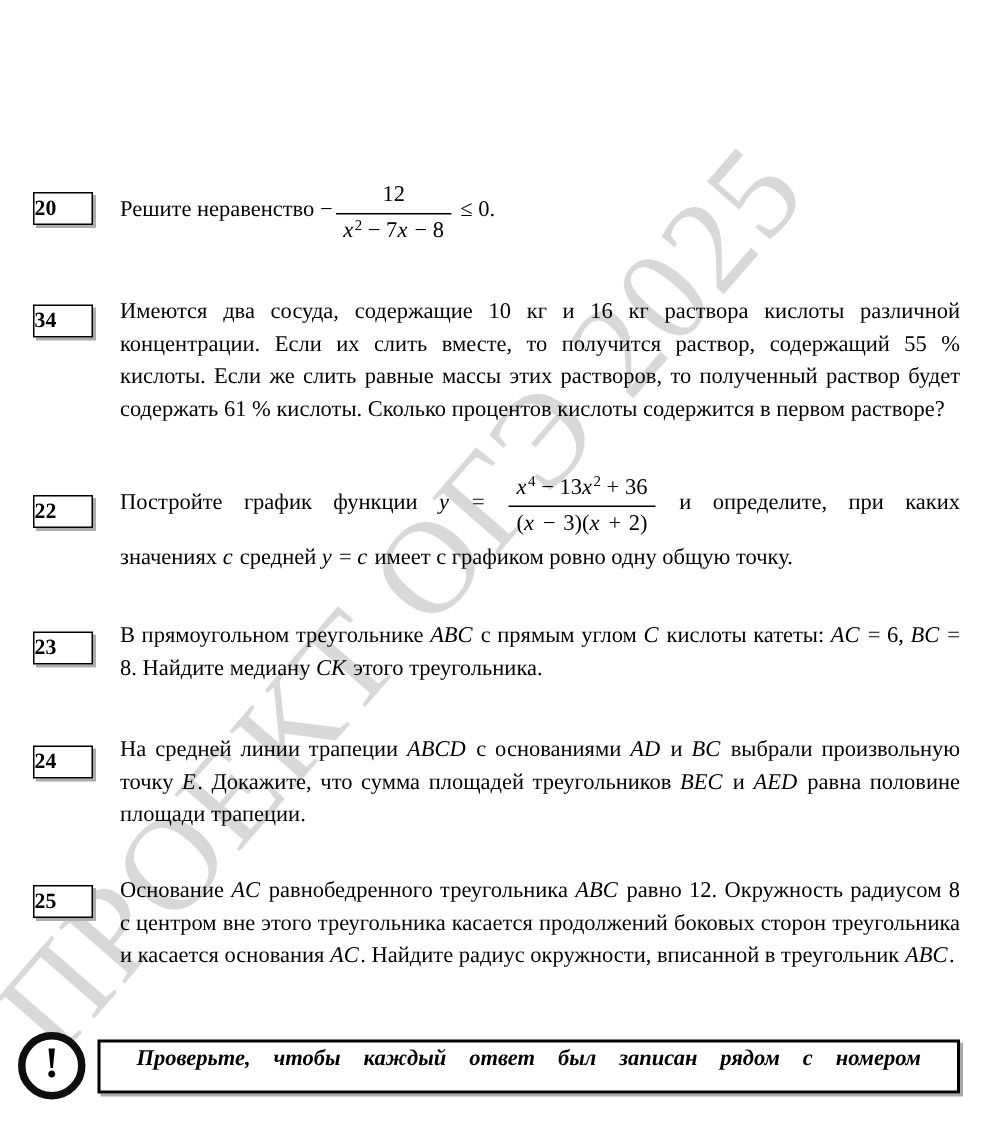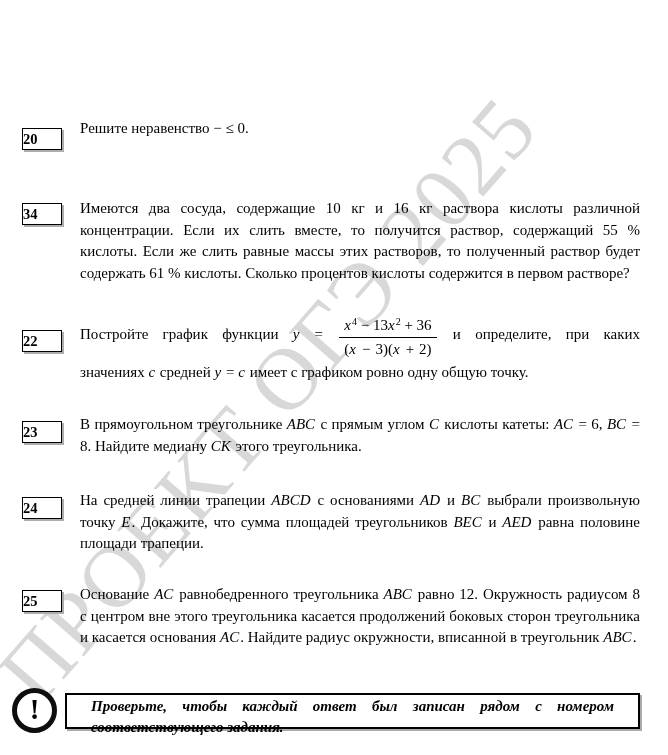--- a/index.html
+++ b/index.html
@@ -45,21 +45,21 @@
 
 <div class="page">
 
   <div class="watermark">ПРОЕКТ ОГЭ 2025</div>
 
 
 
   <section class="problem" id="p20" style="top:128px">
     <div class="num-box">20</div>
     <div class="ptext nojust" style="top:-10px">
-      <span><span>Решите неравенство </span></span><span>−</span><span><span> ≤ 0.</span></span>
+      <span><span>Решите неравенство </span></span><span>−</span><span class="frac"><span class="fnum"><span>12</span></span><span class="fden"><span class="i">x</span><span class="sup">2</span><span> − 7</span><span class="i">x</span><span> − 8</span></span></span><span><span> ≤ 0.</span></span>
     </div>
   </section>
 
   <section class="problem" id="p21" style="top:203px">
     <div class="num-box">34</div>
     <div class="ptext" style="top:-5px"><span>Имеются два сосуда, содержащие 10 кг и 16 кг раствора кислоты различной концентрации. Если их слить вместе, то получится раствор, содержащий 55 % кислоты. Если же слить равные массы этих растворов, то полученный раствор будет содержать 61 % кислоты. Сколько процентов кислоты содержится в первом растворе?</span></div>
   </section>
 
   <section class="problem" id="p22" style="top:330px">
     <div class="num-box">22</div>
@@ -84,16 +84,15 @@
   <section class="problem" id="p25" style="top:590px">
     <div class="num-box">25</div>
     <div class="ptext" style="top:-6px"><span>Основание </span><span class="i">AC</span><span> равнобедренного треугольника </span><span class="i">ABC</span><span> равно 12. Окружность радиусом 8 с центром вне этого треугольника касается продолжений боковых сторон треугольника и касается основания </span><span class="i">AC</span><span>. Найдите радиус окружности, вписанной в треугольник </span><span class="i">ABC</span><span>.</span></div>
   </section>
 
   <div class="warn-icon">
     <span>!</span>
   </div>
   <div class="warn-box">
     <p class="ln">Проверьте, чтобы каждый ответ был записан рядом с номером</p>
-    <p class="ln last">соответствующего задания.</p>
   </div>
 
 </div>
 
 </body></html>

